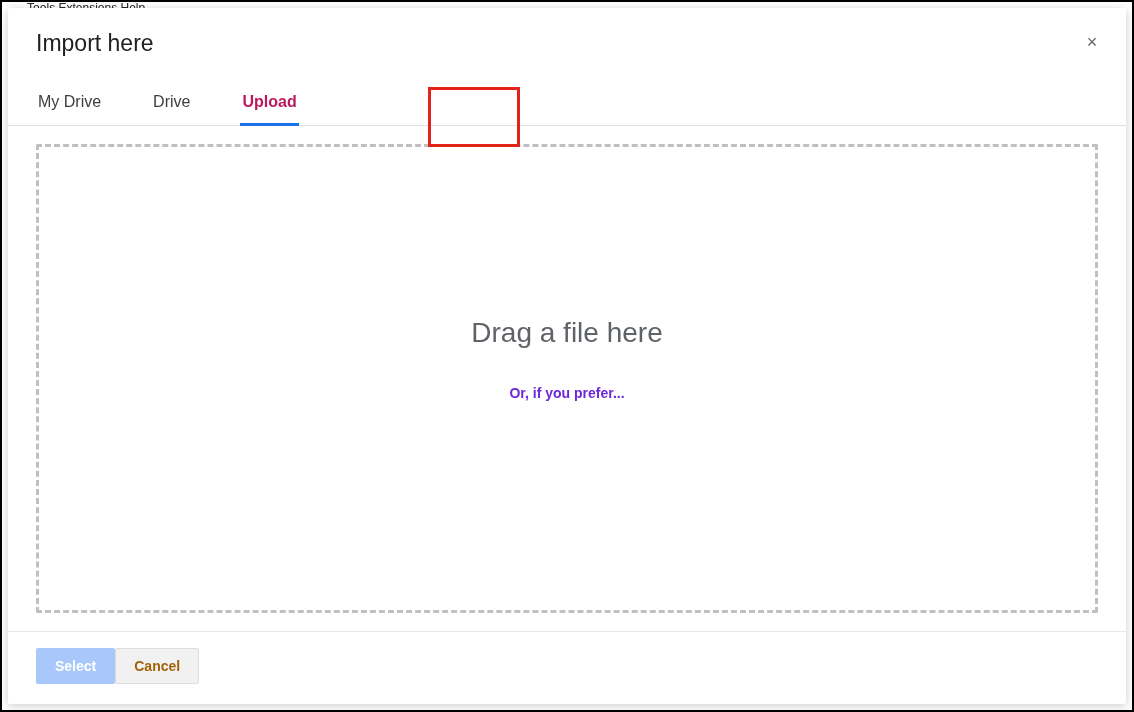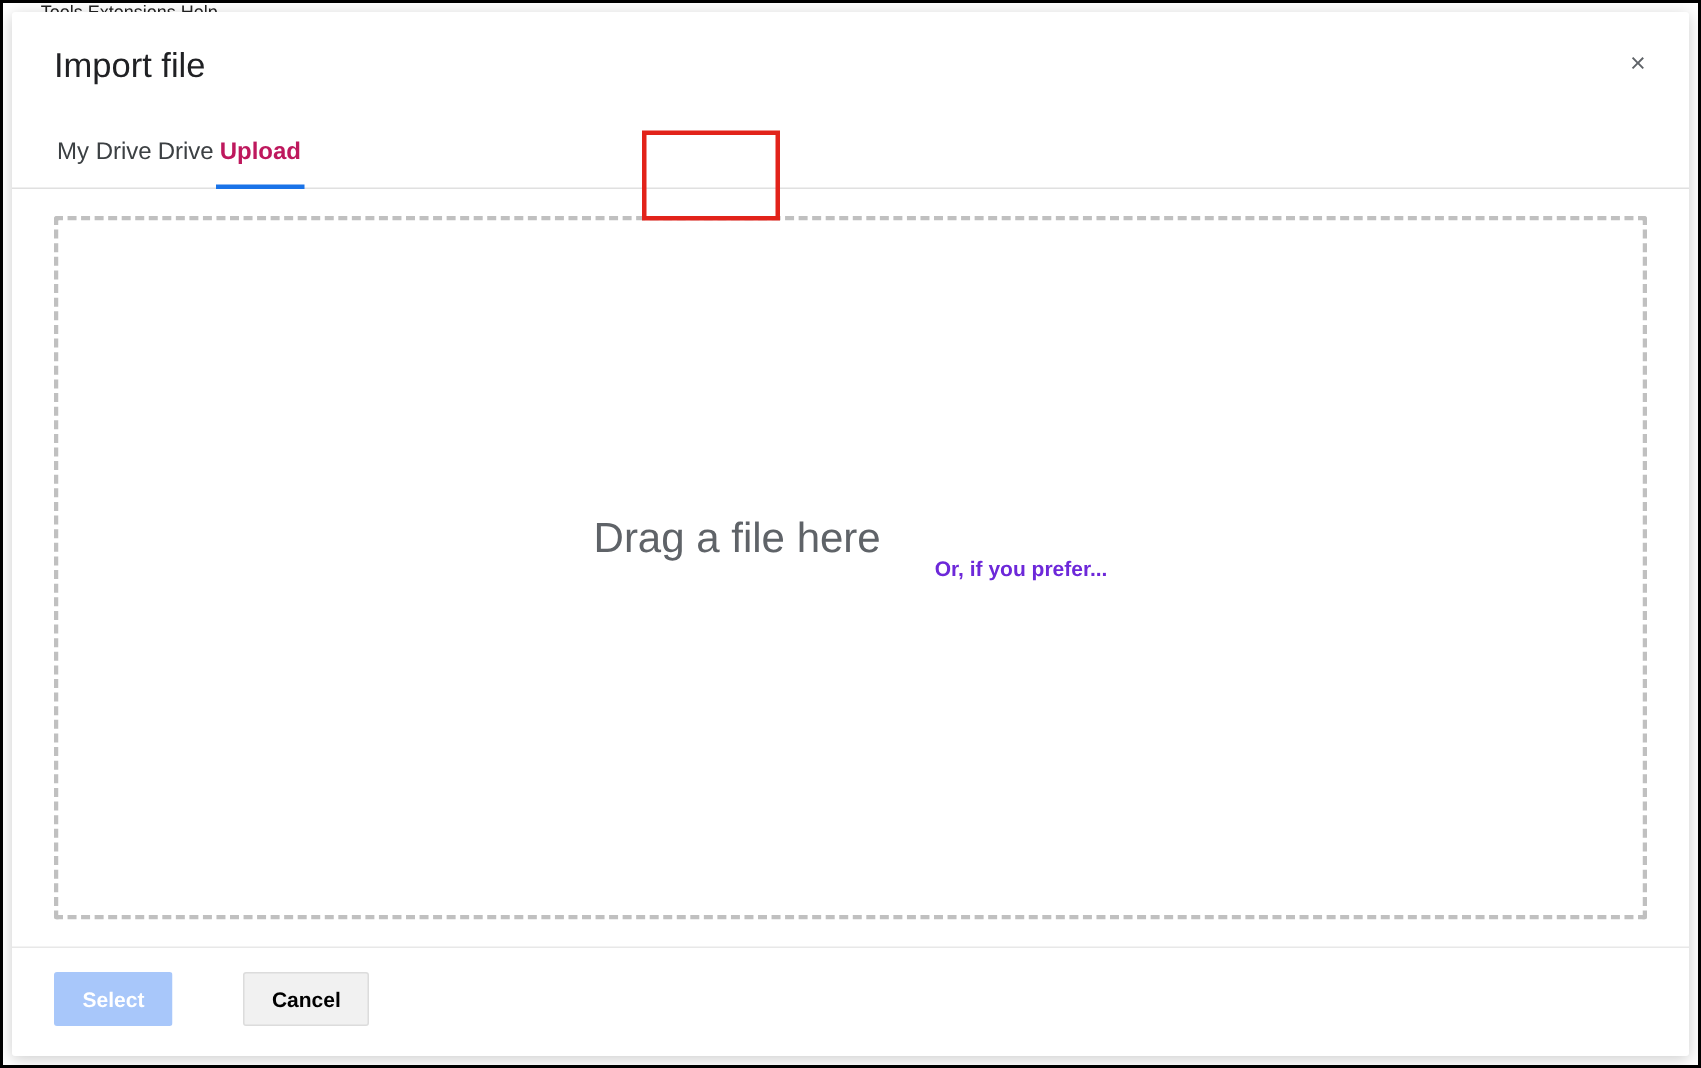--- a/index.html
+++ b/index.html
@@ -35,20 +35,21 @@
       display: flex; align-items: center; justify-content: center;
       color: #5f6368; cursor: pointer;
       font-size: 18px; line-height: 1;
     }
 
     .tabs {
       display: flex;
       padding: 0 28px;
       margin-top: 22px;
       border-bottom: 1px solid #e0e0e0;
+      gap: 48px;
     }
     .tab {
       font-size: 16px;
       color: #3c4043;
       padding: 14px 2px 14px 2px;
       cursor: pointer;
       position: relative;
     }
     .tab.active {
       font-weight: 700;
@@ -70,21 +71,21 @@
     .content {
       flex: 1;
       padding: 18px 28px;
       display: flex;
     }
     .dropzone {
       flex: 1;
       border: 3px dashed #c0c0c0;
       border-radius: 2px;
       display: flex;
-      flex-direction: row;
+      flex-direction: column;
       align-items: center;
       justify-content: center;
       gap: 36px;
     }
     .drop-title {
       font-size: 28px;
       color: #5f6368;
       font-weight: 400;
       margin-top: -40px;
     }
@@ -102,50 +103,48 @@
       padding: 9px 14px;
       cursor: pointer;
       border-radius: 2px;
       margin-top: -6px;
     }
 
     .footer {
       border-top: 1px solid #e8e8e8;
       padding: 16px 28px 20px 28px;
       display: flex;
-      gap: 16px;
     }
     .btn {
       font-size: 14px;
       font-weight: 700;
       padding: 9px 18px;
       border-radius: 2px;
       cursor: pointer;
       border: 1px solid transparent;
     }
     .btn-primary-disabled {
       background: #a8c7fa;
       color: #fff;
       cursor: default;
     }
     .btn-secondary {
       background: #f1f1f1;
       border: 1px solid #dcdcdc;
-      color: #000000;
-      margin-left: 31px;
+      color: #a16207;
     }
   </style>
 </head>
 <body>
 
 <div class="backdrop-menubar">…   Tools    Extensions    Help</div>
 
 <div class="dialog">
   <div class="dialog-header">
-    <div class="dialog-title">Import file</div>
+    <div class="dialog-title">Import here</div>
     <div class="close-btn">
       <span>×</span>
     </div>
   </div>
 
   <div class="tabs">
     <div class="tab">My Drive</div>
     <div class="tab">Drive</div>
     <div class="tab active">Upload</div>
   </div>

